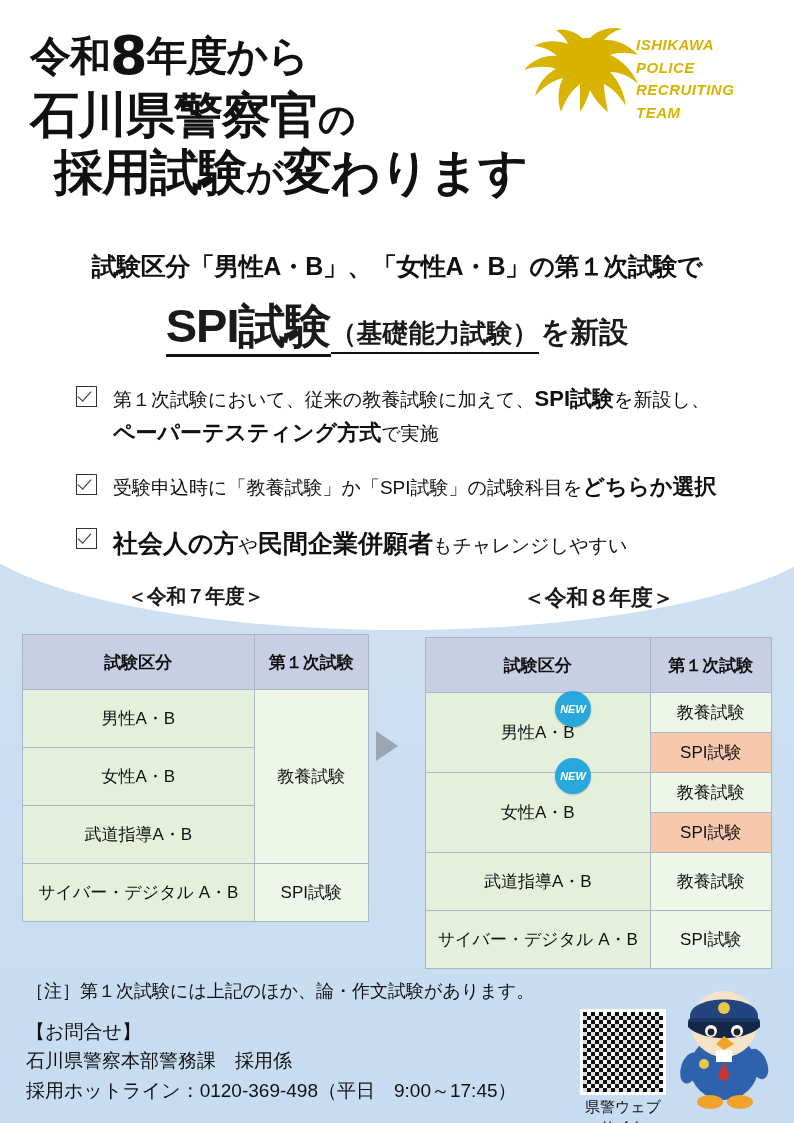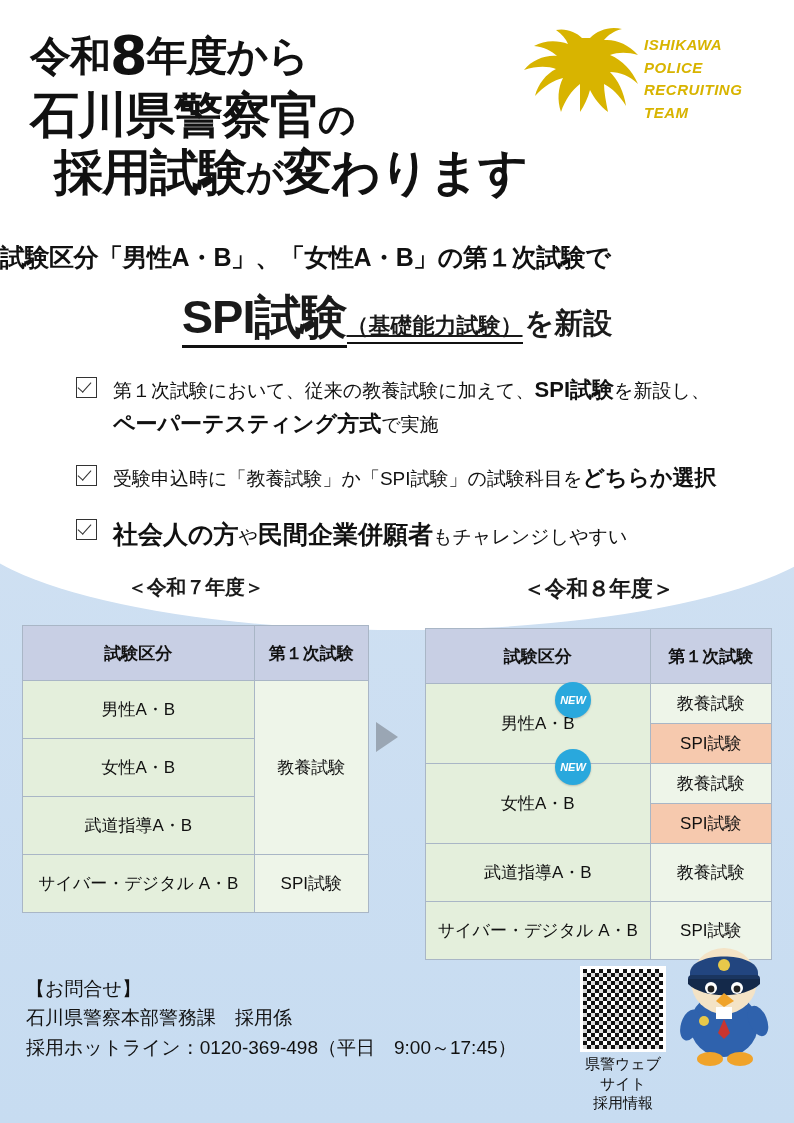--- a/index.html
+++ b/index.html
@@ -84,58 +84,57 @@
   
   .emblem {
     position: absolute;
     right: 26px;
     top: 26px;
     width: 250px;
     height: 110px;
   }
   .emblem-text {
     position: absolute;
-    left: 126px;
+    left: 118px;
     top: 8px;
     color: #d8b400;
     font-size: 15px;
     font-weight: 700;
     font-style: italic;
     line-height: 1.5;
     letter-spacing: 0.5px;
   }
   .emblem svg { position: absolute; left: 0; top: 0; }
 
   
   .subhead {
-    text-align: left;
+    text-align: center;
     font-size: 25px;
     font-weight: 600;
     color: #111;
-    margin-top: 1px;
+    margin-top: 10px;
     letter-spacing: -0.5px;
   }
   .spi-line {
     text-align: center;
     margin-top: 12px;
     white-space: nowrap;
   }
   .spi-main {
     font-size: 47px;
     font-weight: 800;
     border-bottom: 3px solid #111;
     padding-bottom: 2px;
     letter-spacing: -1px;
   }
   .spi-paren {
-    font-size: 22px;
+    font-size: 26px;
     font-weight: 600;
     border-bottom: 2px solid #111;
     padding-bottom: 4px;
-    text-decoration: underline;
   }
   .spi-tail {
     font-size: 29px;
     font-weight: 700;
     margin-left: 2px;
   }
 
   
   .bullets {
     margin: 24px 0 0 16px;
@@ -413,20 +412,21 @@
           </tr>
         </tbody>
           </table>
       </div>
 
       <div class="arrow"></div>
       <div class="newbadge" id="badge1">NEW</div>
       <div class="newbadge" id="badge2">NEW</div>
     </div>
 
+    <div class="note">［注］第１次試験には上記のほか、論・作文試験があります。</div>
 
     <div class="footer">
       <div class="ftitle">【お問合せ】</div>
       <div>石川県警察本部警務課　採用係</div>
       <div>採用ホットライン：0120-369-498（平日　9:00～17:45）</div>
 
       <div class="qr">
         <div class="qrbox"></div>
         <div class="qrcap">
           <div>県警ウェブサイト</div>

